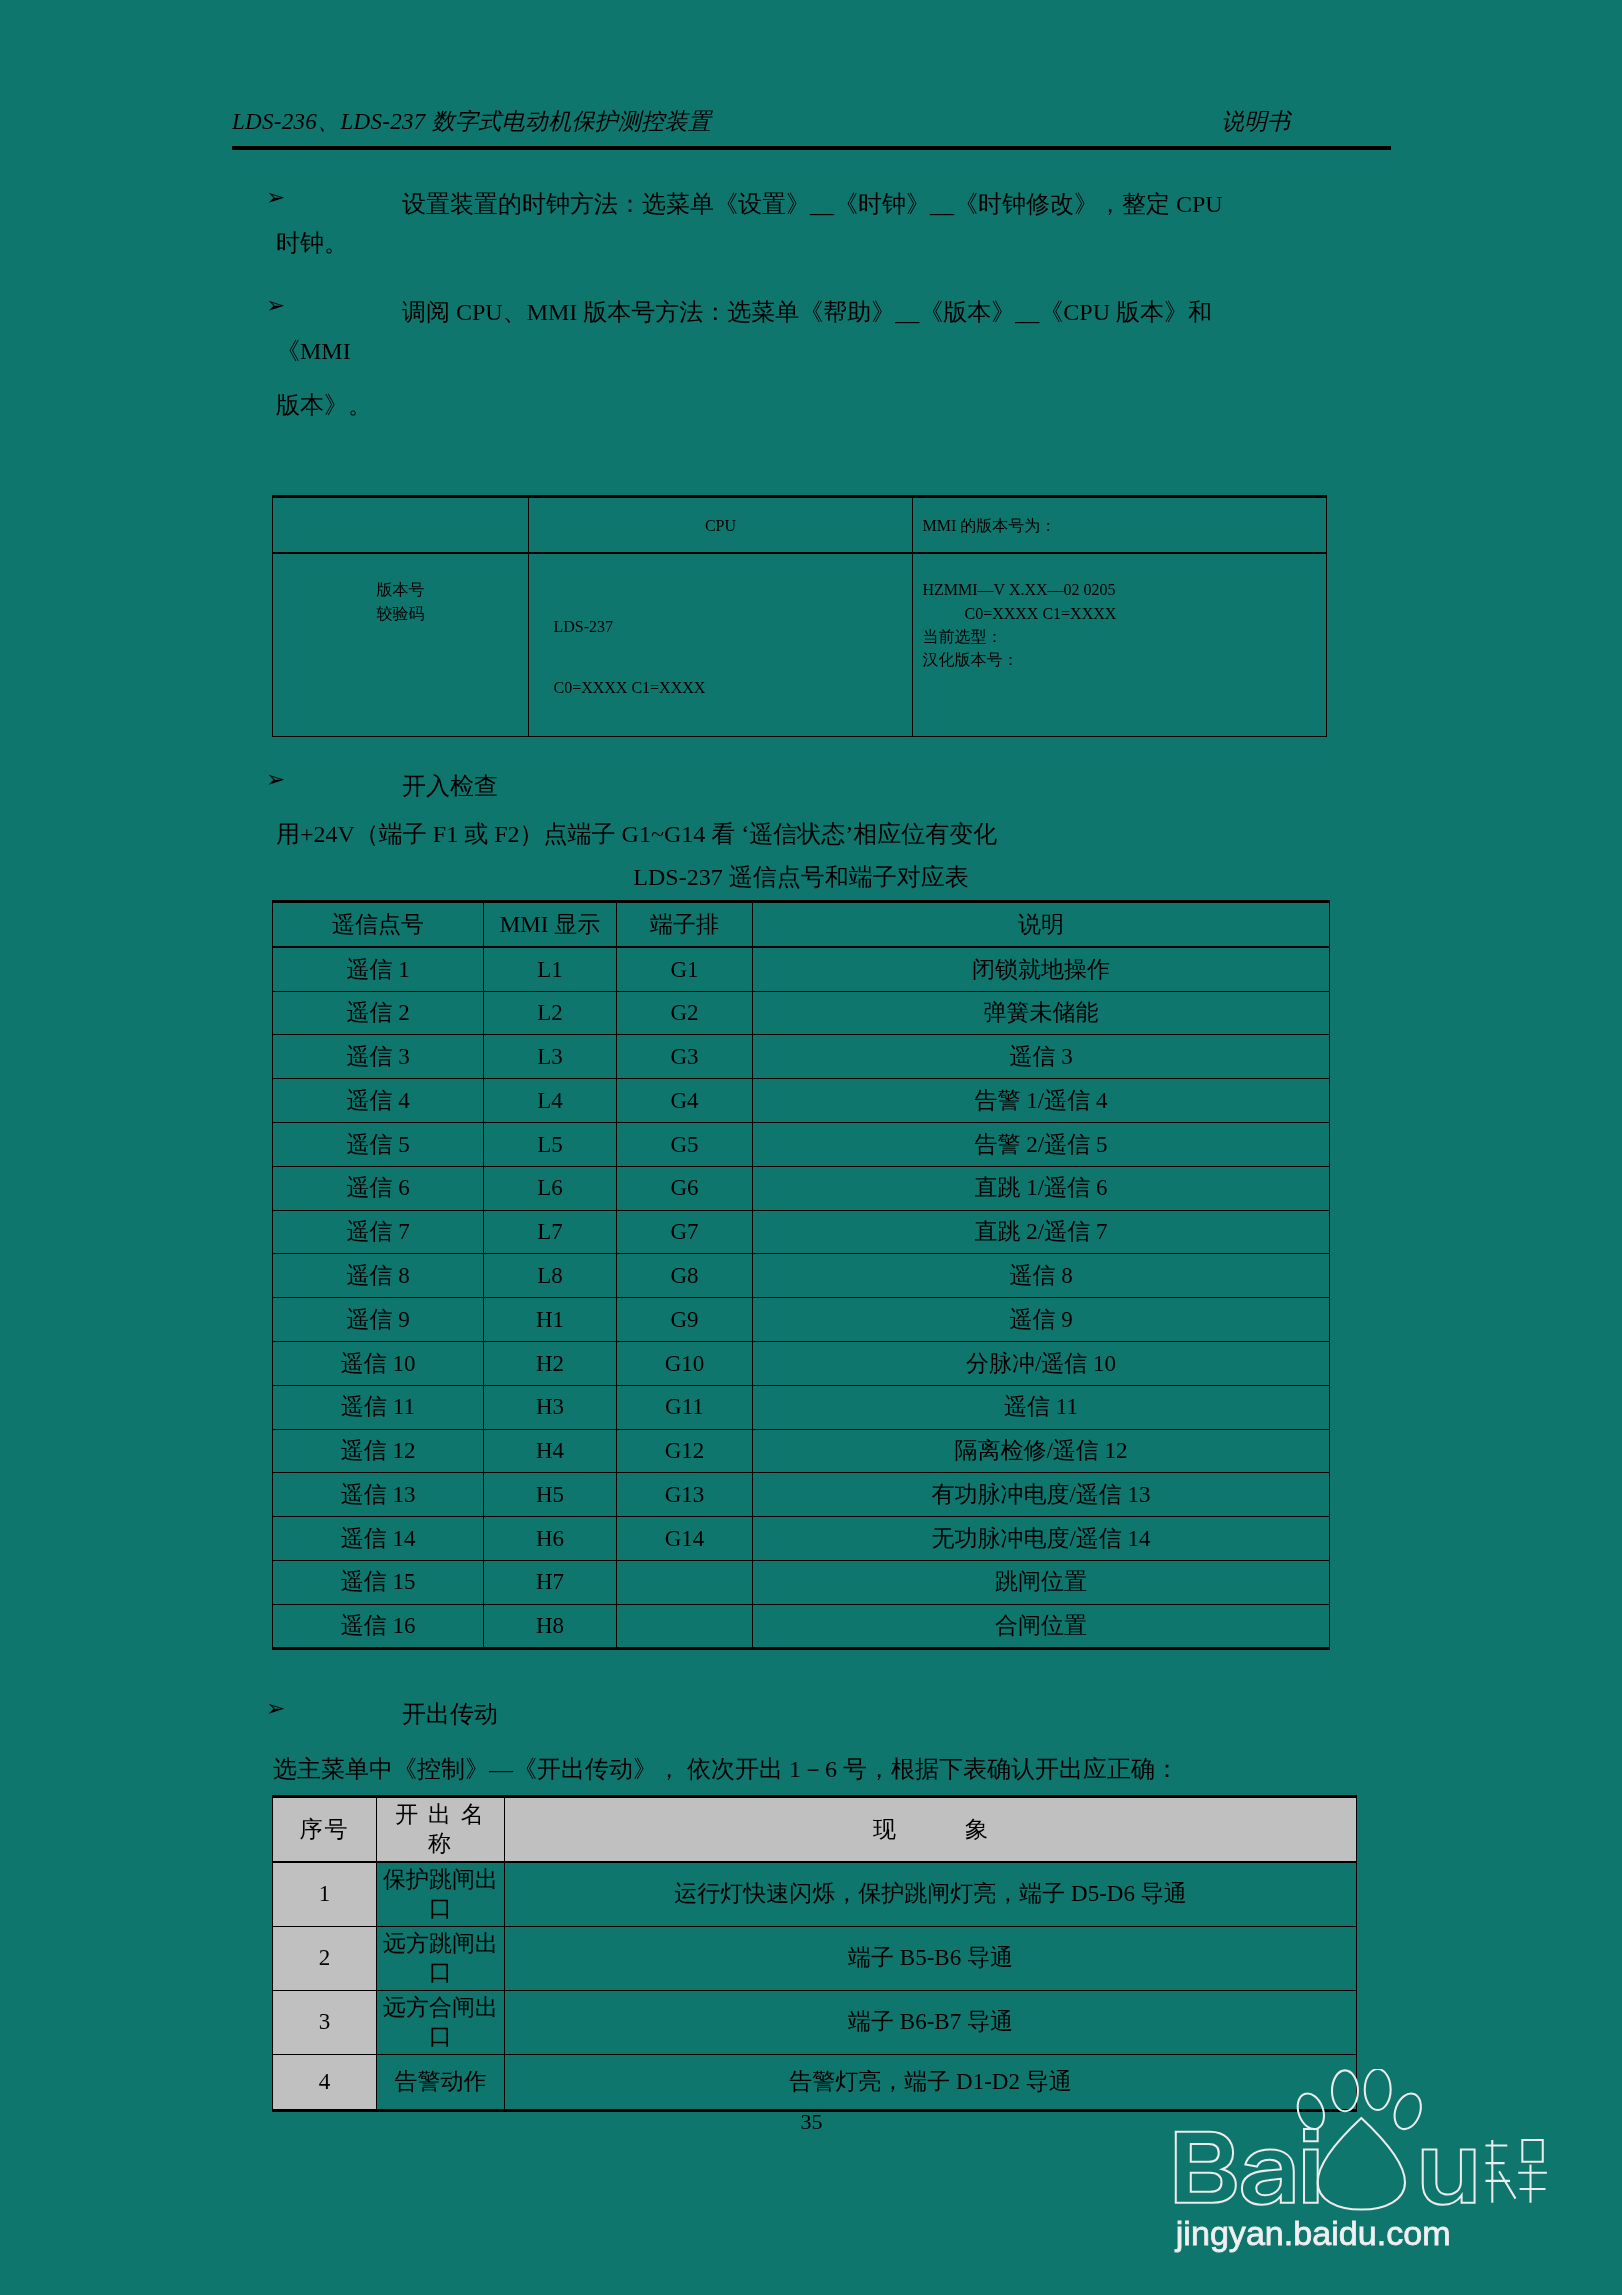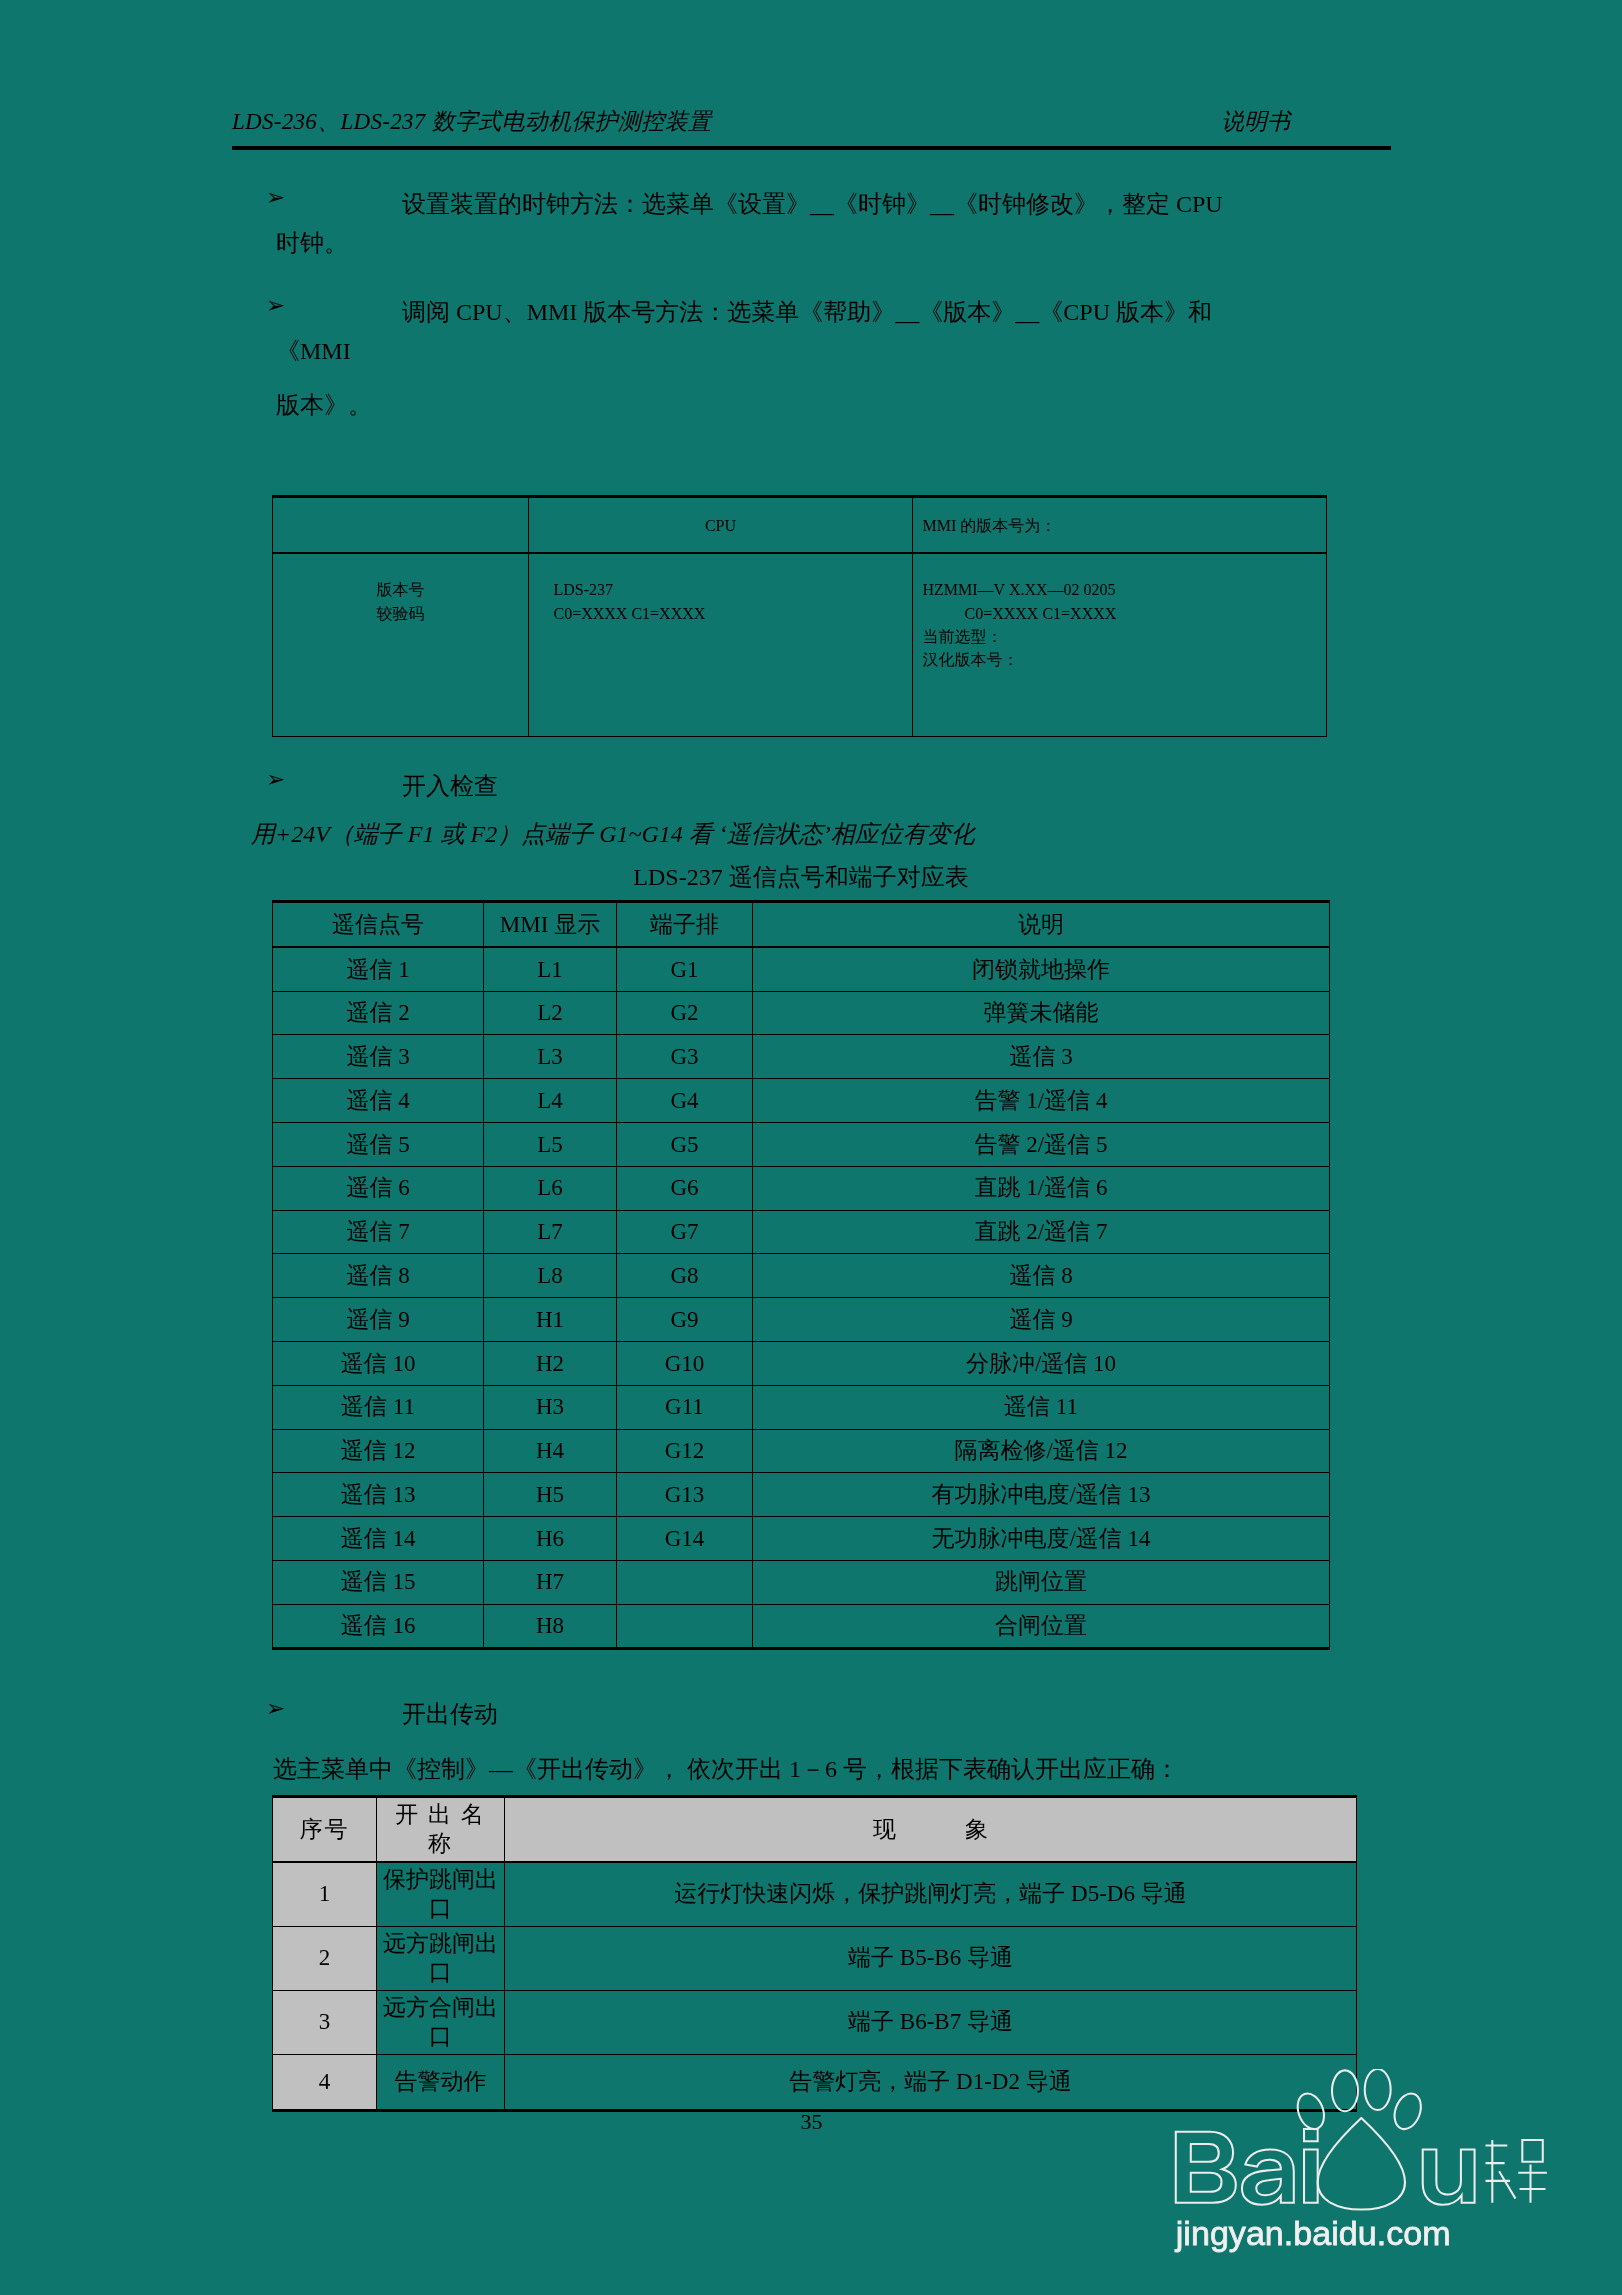--- a/index.html
+++ b/index.html
@@ -92,25 +92,24 @@
     display: block;
     margin-left: -126px;
     margin-top: 15px;
   }
   .bullet-plain {
     padding-left: 170px;
     font-size: 24px;
     line-height: 1.6;
   }
   .subtext {
-    margin-left: 19px;
+    margin-left: 44px;
     margin-top: 11px;
     font-size: 24px;
     line-height: 1.55;
-    font-style: italic;
   }
   .subtext2 {
     margin-left: 41px;
     margin-top: 17.7px;
     font-size: 24px;
     line-height: 1.55;
   }
 
   
   .ver-table-wrap {
@@ -136,21 +135,21 @@
   }
   table.ver tr.hrow td.sep {
     border-bottom: 2.7px solid #000;
   }
   .ver-c1 { width: 256px; }
   .ver-c2 { width: 384px; }
   .ver-c3 { width: 414px; }
   .ctr { text-align: center; }
   .ver-lbl { text-align: center; }
   .ver-body-cell { height: 168px; }
-  .ind1 { display: block; padding-left: 15px; }
+  .ind1 { display: block; padding-left: 15px; margin-top: 37px; }
   .ind2 { display: block; padding-left: 42px; }
   .gap-line { display: block; height: 17.7px; }
 
   
   .tbl-caption {
     margin-top: 8.2px;
     text-align: center;
     font-size: 24px;
     width: 1058px;
     margin-left: 40px;

